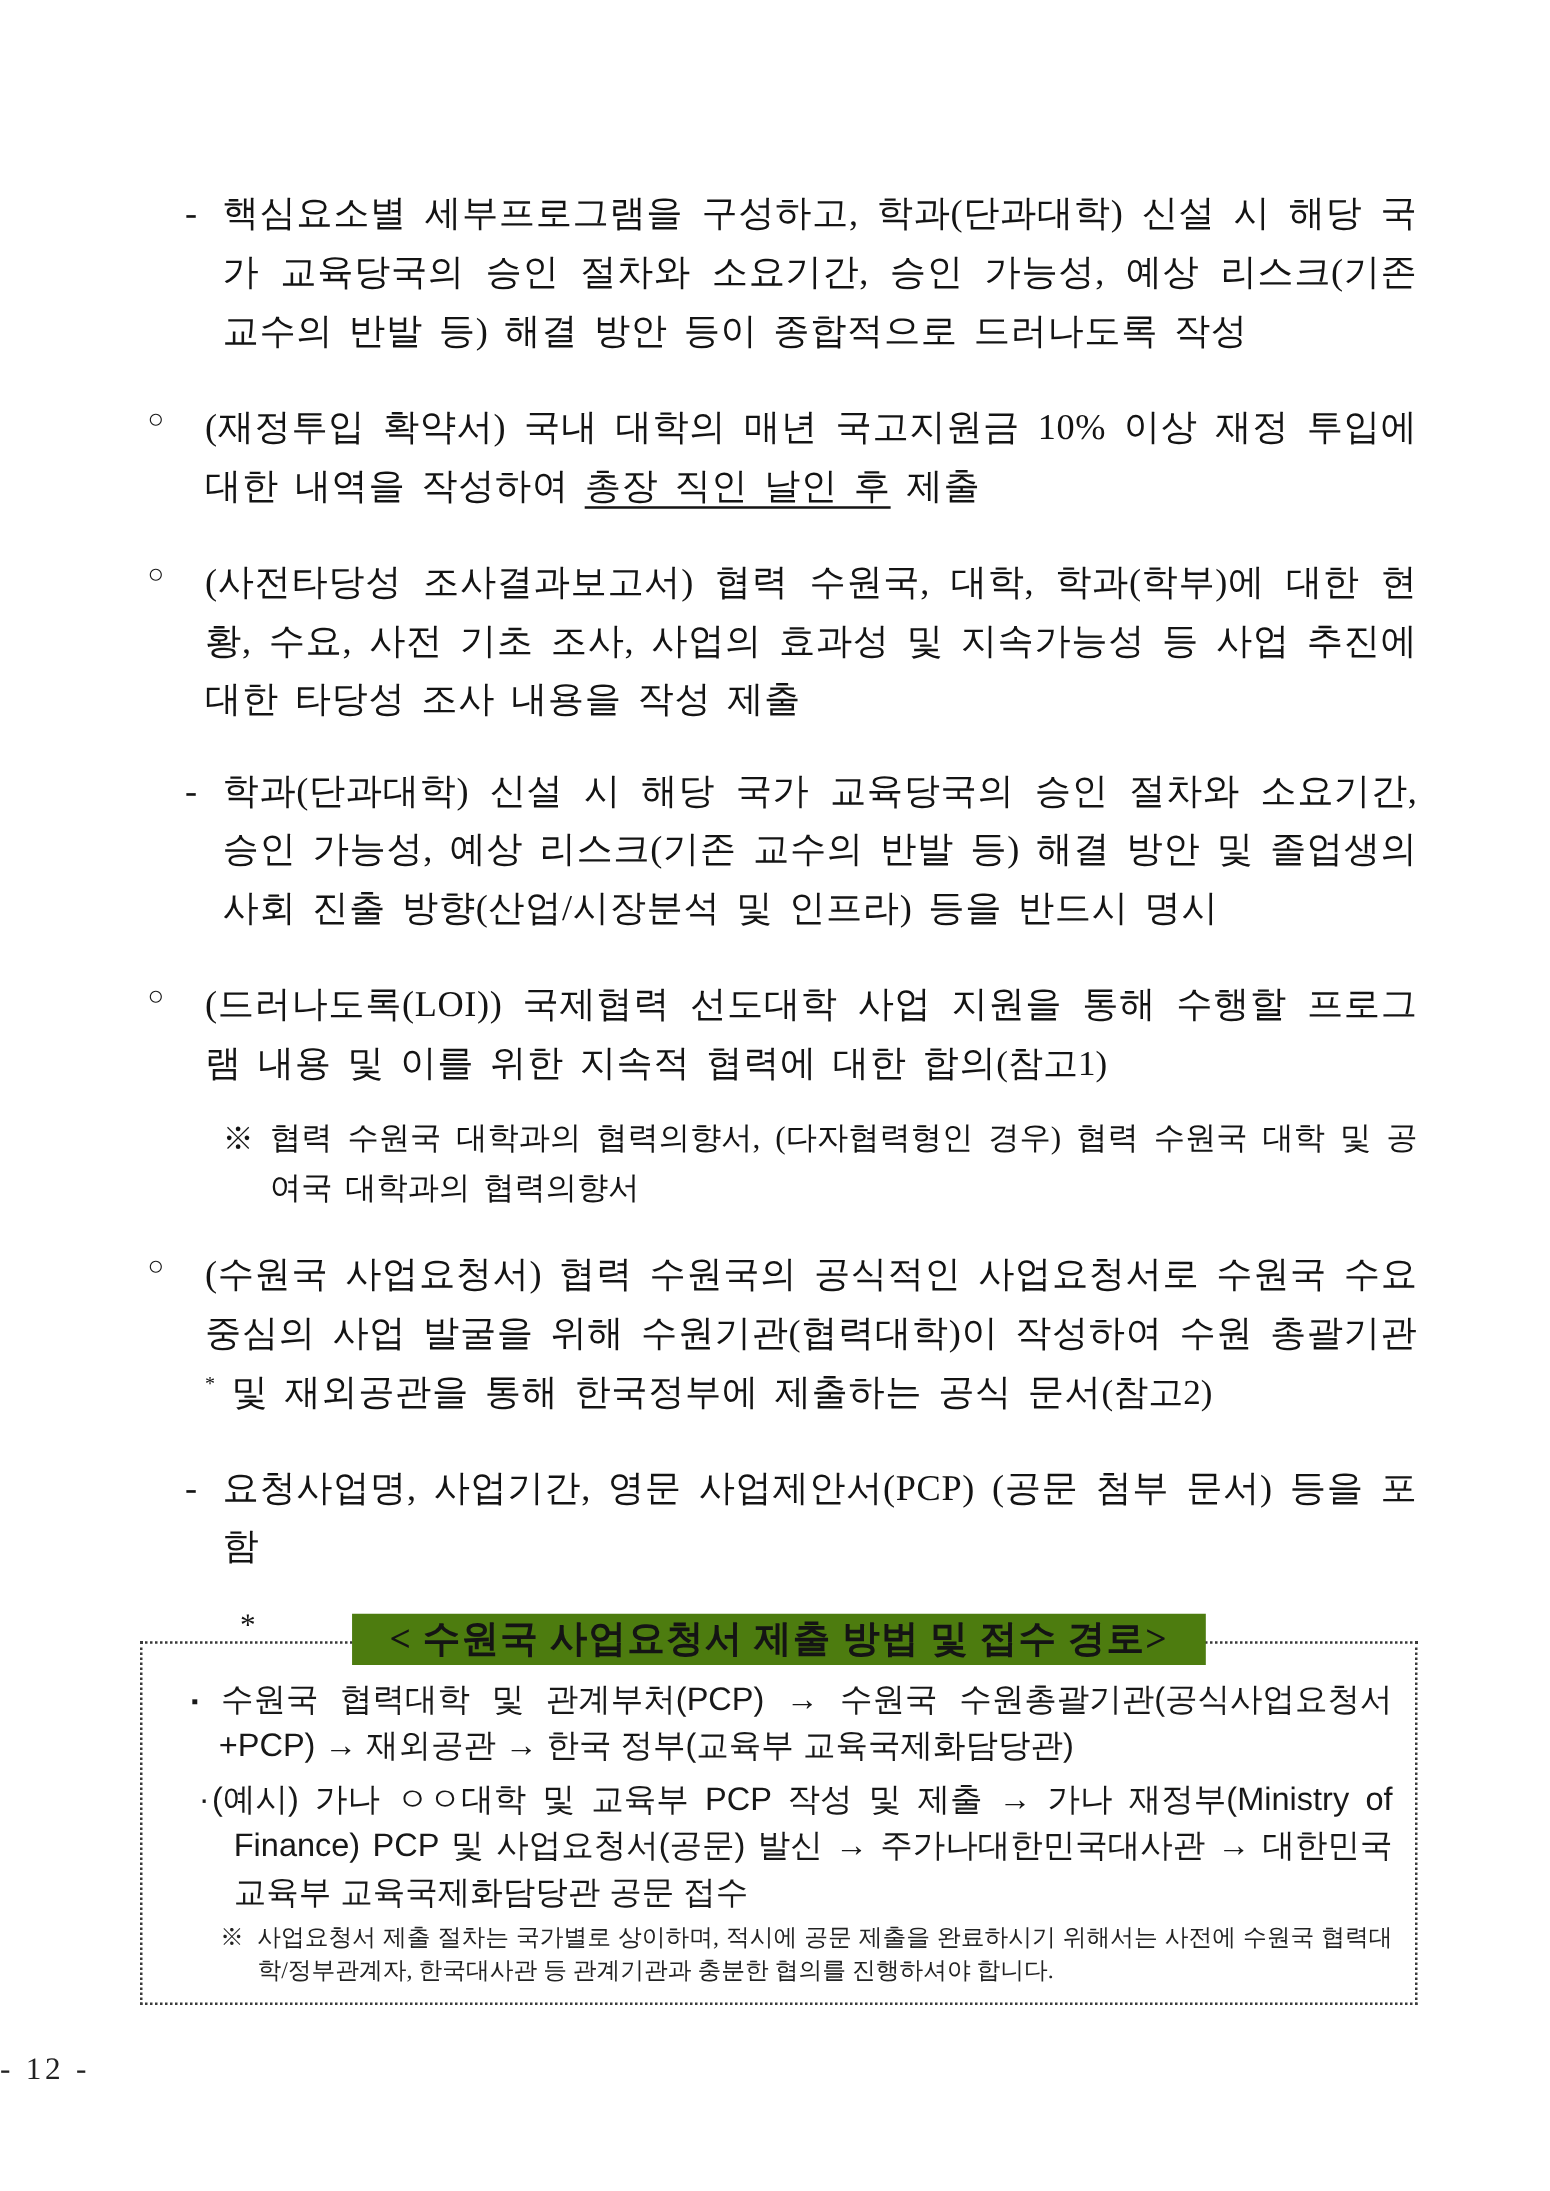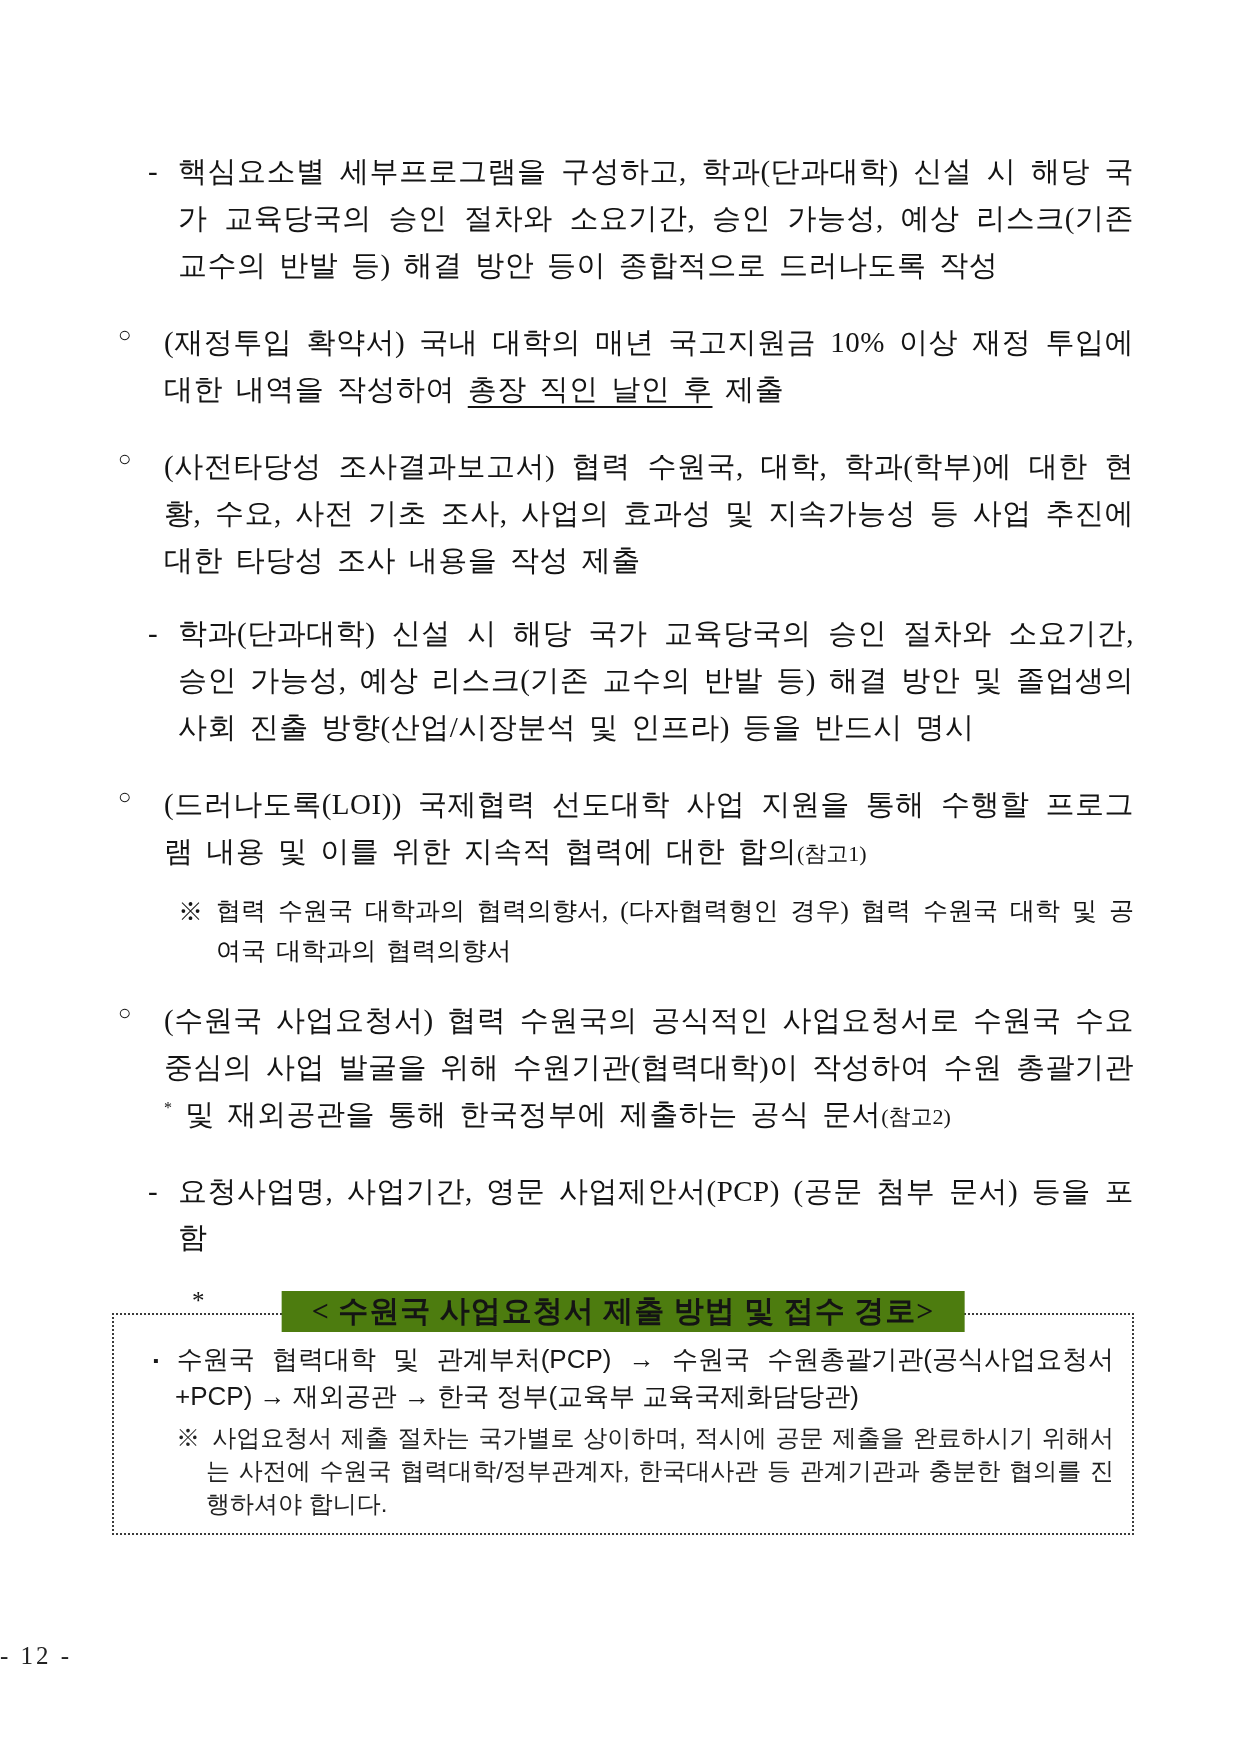--- a/index.html
+++ b/index.html
@@ -30,21 +30,21 @@
   .para.dash > .bullet {
     position:absolute; left:36px; top:0;
     font-size:29px;
   }
   .b { font-weight:400;margin-top:28px; }
   .ul {
     text-decoration:underline;
     text-underline-offset:7px;
     text-decoration-thickness:2px;
   }
-  .ref { font-size:22px; letter-spacing:0; }
+  .ref { font-size:28px; letter-spacing:0; }
   .sup { vertical-align:super; font-size:16px; line-height:0; }
 
   .subnote {
     position:relative;
     font-size:25px;
     line-height:1.6;
     text-align:justify;
     word-spacing:4px;
   }
   .subnote.ref-note { padding-left:104px; }
@@ -81,22 +81,22 @@
     text-align:justify;
     color:#181818;
     margin-bottom:6px;
     margin-left:13px;
   }
   .box-item.square { padding-left:28px; text-indent:-22px; }
   .box-item.square .bullet { font-size:16px; vertical-align:2px; margin-right:8px; }
   .box-item.dot { padding-left:40px; text-indent:-28px; }
   .box-item.dot .bullet { font-size:26px; margin-right:2px; }
   .box-note {
-    font-family:Liberation Sans, sans-serif;
-    font-size:24px;
+    font-family:Liberation Serif, serif;
+    font-size:19px;
     line-height:1.38;
     text-align:justify;
     color:#222;
     padding-left:72px;
     text-indent:-30px;
     margin-top:4px;
   }
   .box-note .bullet { margin-right:10px; }
 
   .footer {
@@ -154,20 +154,23 @@
     <span class="bullet">*</span>
   </div>
 
   <div class="info-box">
     <div class="box-title">&lt; 수원국 사업요청서 제출 방법 및 접수 경로&gt;</div>
 
     <div class="box-item square">
       <span class="bullet">▪</span><span>수원국 협력대학 및 관계부처(PCP) → 수원국 수원총괄기관(공식사업요청서+PCP) → 재외공관 → 한국 정부(교육부 교육국제화담당관)</span>
     </div>
 
+    <div class="box-item dot">
+      <span class="bullet">·</span><span>(예시) 가나 ㅇㅇ대학 및 교육부 PCP 작성 및 제출 → 가나 재정부(Ministry of Finance) PCP 및 사업요청서(공문) 발신 → 주가나대한민국대사관 → 대한민국 교육부 교육국제화담당관 공문 접수</span>
+    </div>
 
     <div class="box-note">
       <span class="bullet">※</span><span>사업요청서 제출 절차는 국가별로 상이하며, 적시에 공문 제출을 완료하시기 위해서는 사전에 수원국 협력대학/정부관계자, 한국대사관 등 관계기관과 충분한 협의를 진행하셔야 합니다.</span>
     </div>
   </div>
 
   <div class="footer">- 12 -</div>
 
 </div>
 

